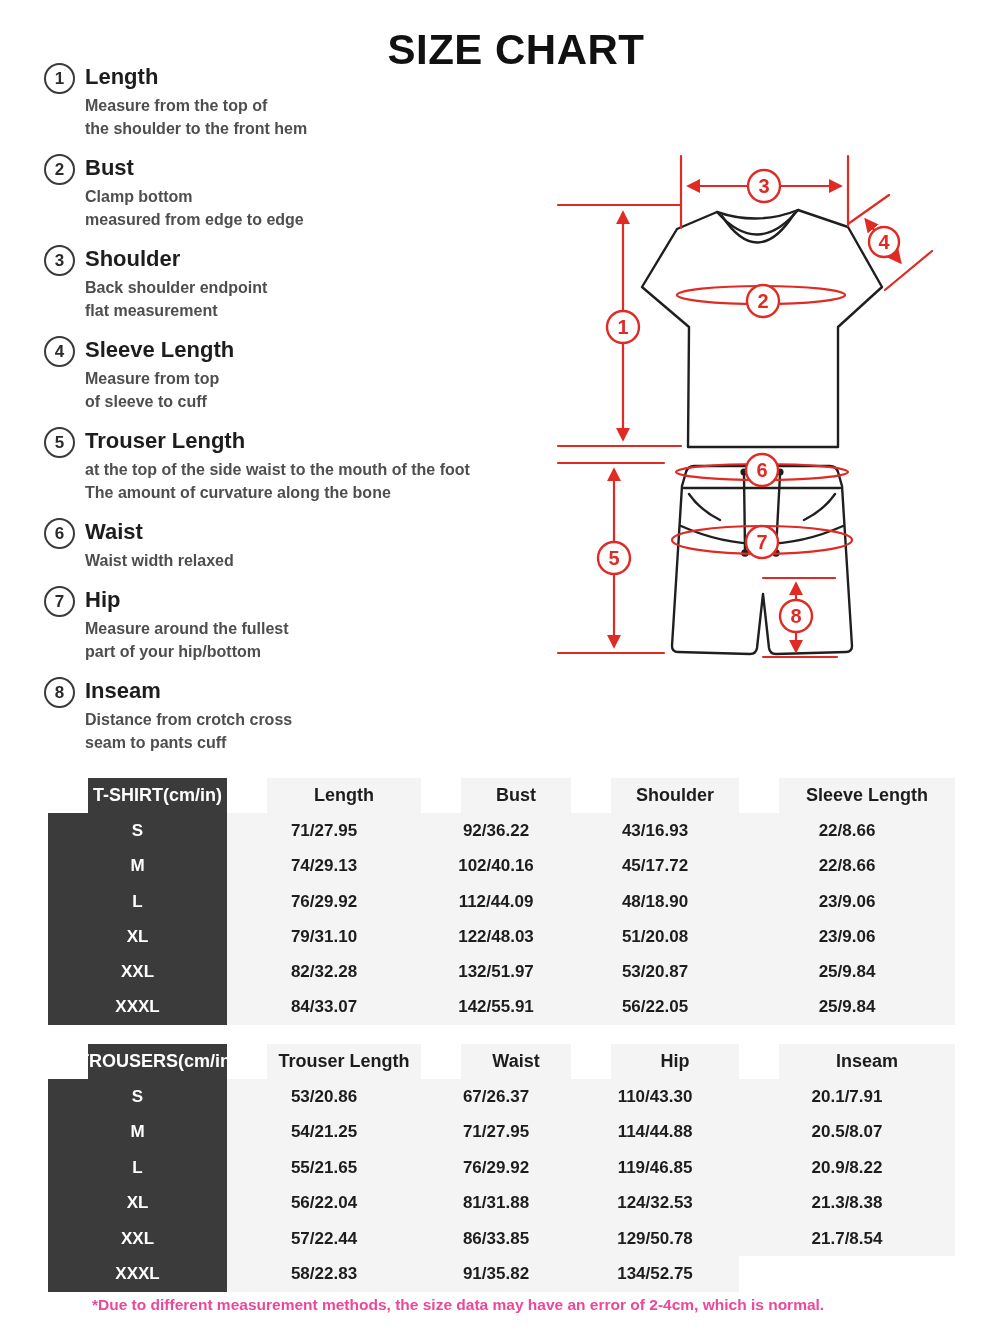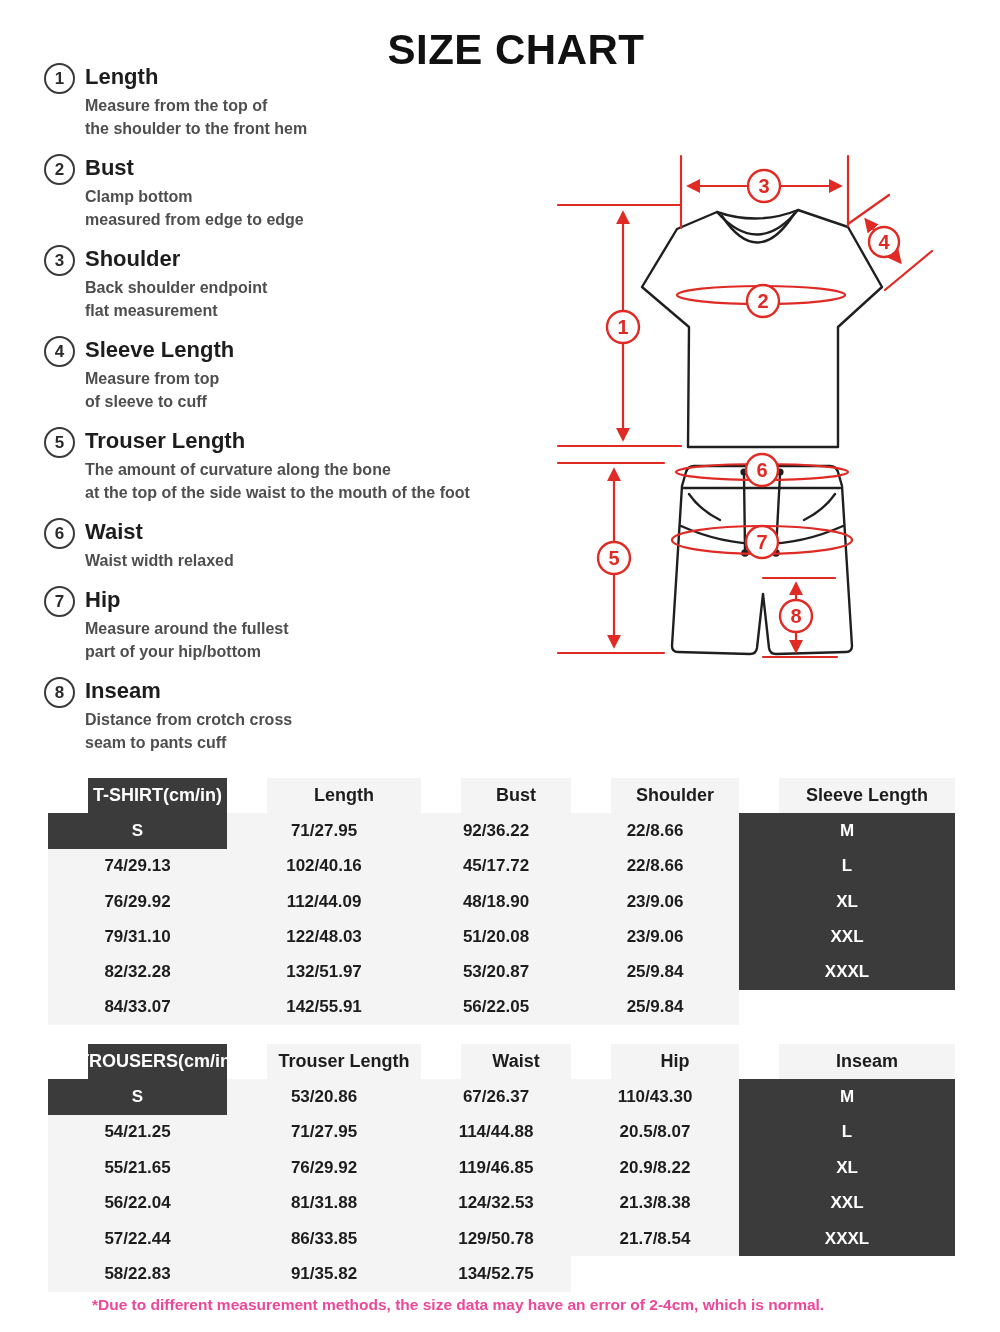--- a/index.html
+++ b/index.html
@@ -78,22 +78,22 @@
           <div>Measure from top</div>
             <div>of sleeve to cuff</div>
         </div>
       </div>
     </div>
     <div class="m-item">
       <span class="m-num">5</span>
       <div class="m-body">
         <div class="m-name">Trouser Length</div>
         <div class="m-desc">
-          <div>The amount of curvature along the bone</div>
-            <div>at the top of the side waist to the mouth of the foot</div>
+          <div>at the top of the side waist to the mouth of the foot</div>
+            <div>The amount of curvature along the bone</div>
         </div>
       </div>
     </div>
     <div class="m-item">
       <span class="m-num">6</span>
       <div class="m-body">
         <div class="m-name">Waist</div>
         <div class="m-desc">
           <div>Waist width relaxed</div>
         </div>
@@ -208,20 +208,21 @@
   <div class="size-table tshirt">
     <div class="cell dark tbl-head">T-SHIRT(cm/in)</div>
     <div class="cell tbl-head">Length</div>
     <div class="cell tbl-head">Bust</div>
     <div class="cell tbl-head">Shoulder</div>
     <div class="cell tbl-head">Sleeve Length</div>
 
     <div class="cell dark">S</div>
     <div class="cell">71/27.95</div>
     <div class="cell">92/36.22</div>
+    <div class="cell">43/16.93</div>
     <div class="cell">22/8.66</div>
 
     <div class="cell dark">M</div>
     <div class="cell">74/29.13</div>
     <div class="cell">102/40.16</div>
     <div class="cell">45/17.72</div>
     <div class="cell">22/8.66</div>
 
     <div class="cell dark">L</div>
     <div class="cell">76/29.92</div>
@@ -252,20 +253,21 @@
     <div class="cell dark tbl-head">TROUSERS(cm/in)</div>
     <div class="cell tbl-head">Trouser Length</div>
     <div class="cell tbl-head">Waist</div>
     <div class="cell tbl-head">Hip</div>
     <div class="cell tbl-head">Inseam</div>
 
     <div class="cell dark">S</div>
     <div class="cell">53/20.86</div>
     <div class="cell">67/26.37</div>
     <div class="cell">110/43.30</div>
+    <div class="cell">20.1/7.91</div>
 
     <div class="cell dark">M</div>
     <div class="cell">54/21.25</div>
     <div class="cell">71/27.95</div>
     <div class="cell">114/44.88</div>
     <div class="cell">20.5/8.07</div>
 
     <div class="cell dark">L</div>
     <div class="cell">55/21.65</div>
     <div class="cell">76/29.92</div>

